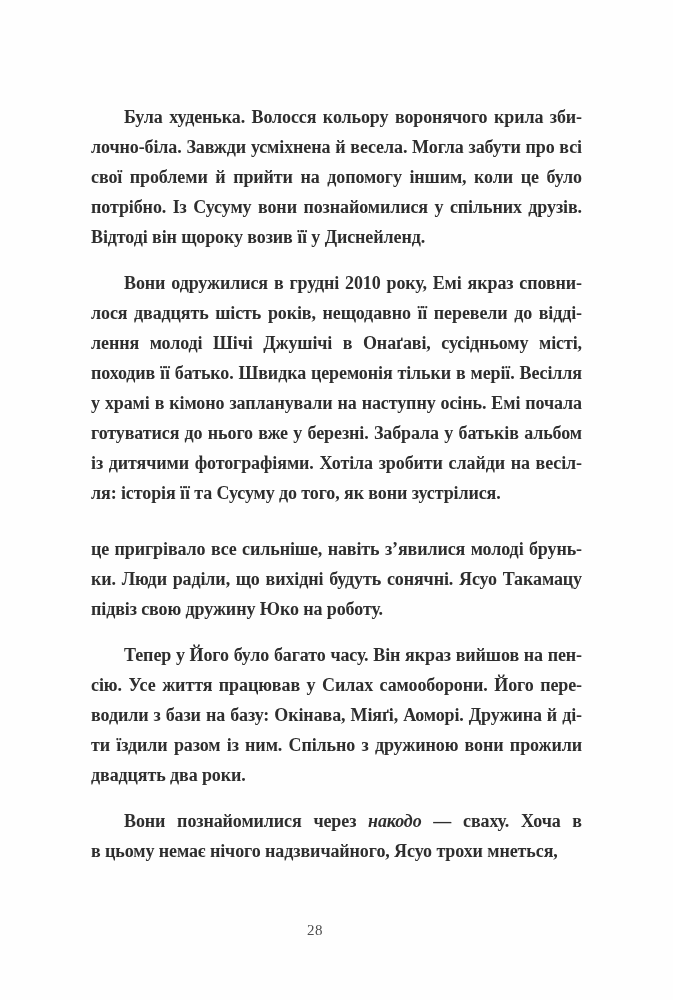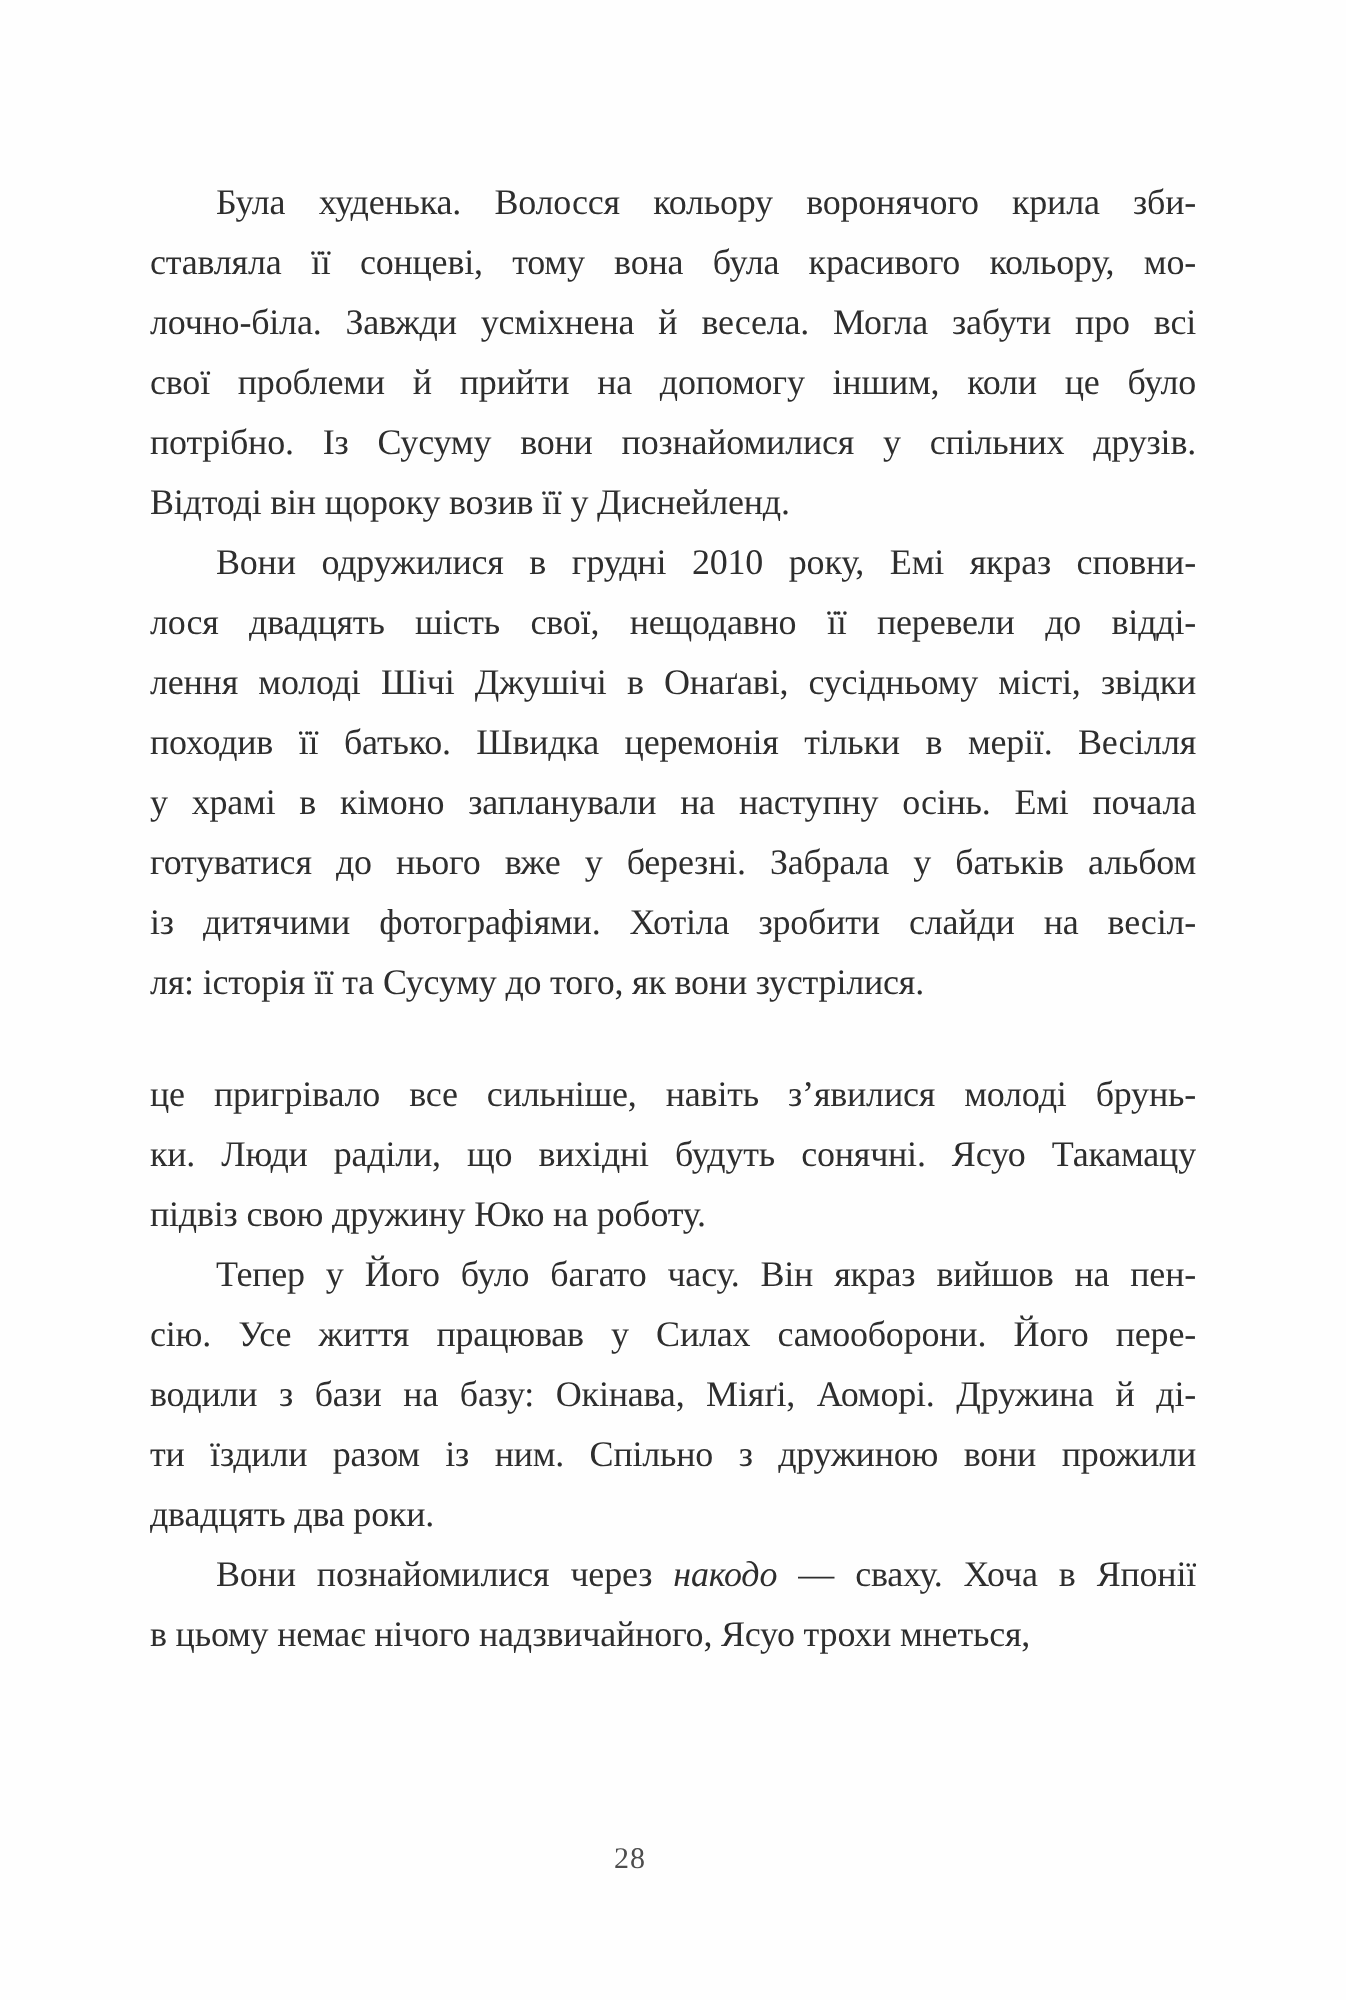--- a/index.html
+++ b/index.html
@@ -20,22 +20,23 @@
     background: #fefefe;
   }
   .text-block {
     position: absolute;
     left: 75px;
     top: 86px;
     width: 523px;
     color: #2e2e2e;
   }
   .paragraph {
-    margin: 0;
+    margin: 16px;
     padding: 0;
+    font-weight: bold;
   }
   .paragraph.section-gap {
     margin-top: 26px;
   }
   .text-line {
     height: 30px;
     line-height: 30px;
     font-size: 18px;
     letter-spacing: -0.1px;
     overflow: hidden;
@@ -64,29 +65,28 @@
     letter-spacing: 0.5px;
   }
 </style>
 </head>
 <body>
 
 <div class="page">
   <div class="text-block" id="text-block">
       <div class="paragraph">
         <div class="text-line first-line">Була худенька. Волосся кольору воронячого крила зби-</div>
-        <div class="text-line">ставляла її сонцеві, тому вона була красивого кольору, мо-</div>
         <div class="text-line">лочно-біла. Завжди усміхнена й весела. Могла забути про всі</div>
         <div class="text-line">свої проблеми й прийти на допомогу іншим, коли це було</div>
         <div class="text-line">потрібно. Із Сусуму вони познайомилися у спільних друзів.</div>
         <div class="text-line last-line">Відтоді він щороку возив її у Диснейленд.</div>
       </div>
       <div class="paragraph">
         <div class="text-line first-line">Вони одружилися в грудні 2010 року, Емі якраз сповни-</div>
-        <div class="text-line">лося двадцять шість свої, нещодавно її перевели до відді-</div>
+        <div class="text-line">лося двадцять шість років, нещодавно її перевели до відді-</div>
         <div class="text-line">лення молоді Шічі Джушічі в Онаґаві, сусідньому місті, звідки</div>
         <div class="text-line">походив її батько. Швидка церемонія тільки в мерії. Весілля</div>
         <div class="text-line">у храмі в кімоно запланували на наступну осінь. Емі почала</div>
         <div class="text-line">готуватися до нього вже у березні. Забрала у батьків альбом</div>
         <div class="text-line">із дитячими фотографіями. Хотіла зробити слайди на весіл-</div>
         <div class="text-line last-line">ля: історія її та Сусуму до того, як вони зустрілися.</div>
       </div>
       <div class="paragraph section-gap">
         <div class="text-line">це пригрівало все сильніше, навіть з’явилися молоді брунь-</div>
         <div class="text-line">ки. Люди раділи, що вихідні будуть сонячні. Ясуо Такамацу</div>

